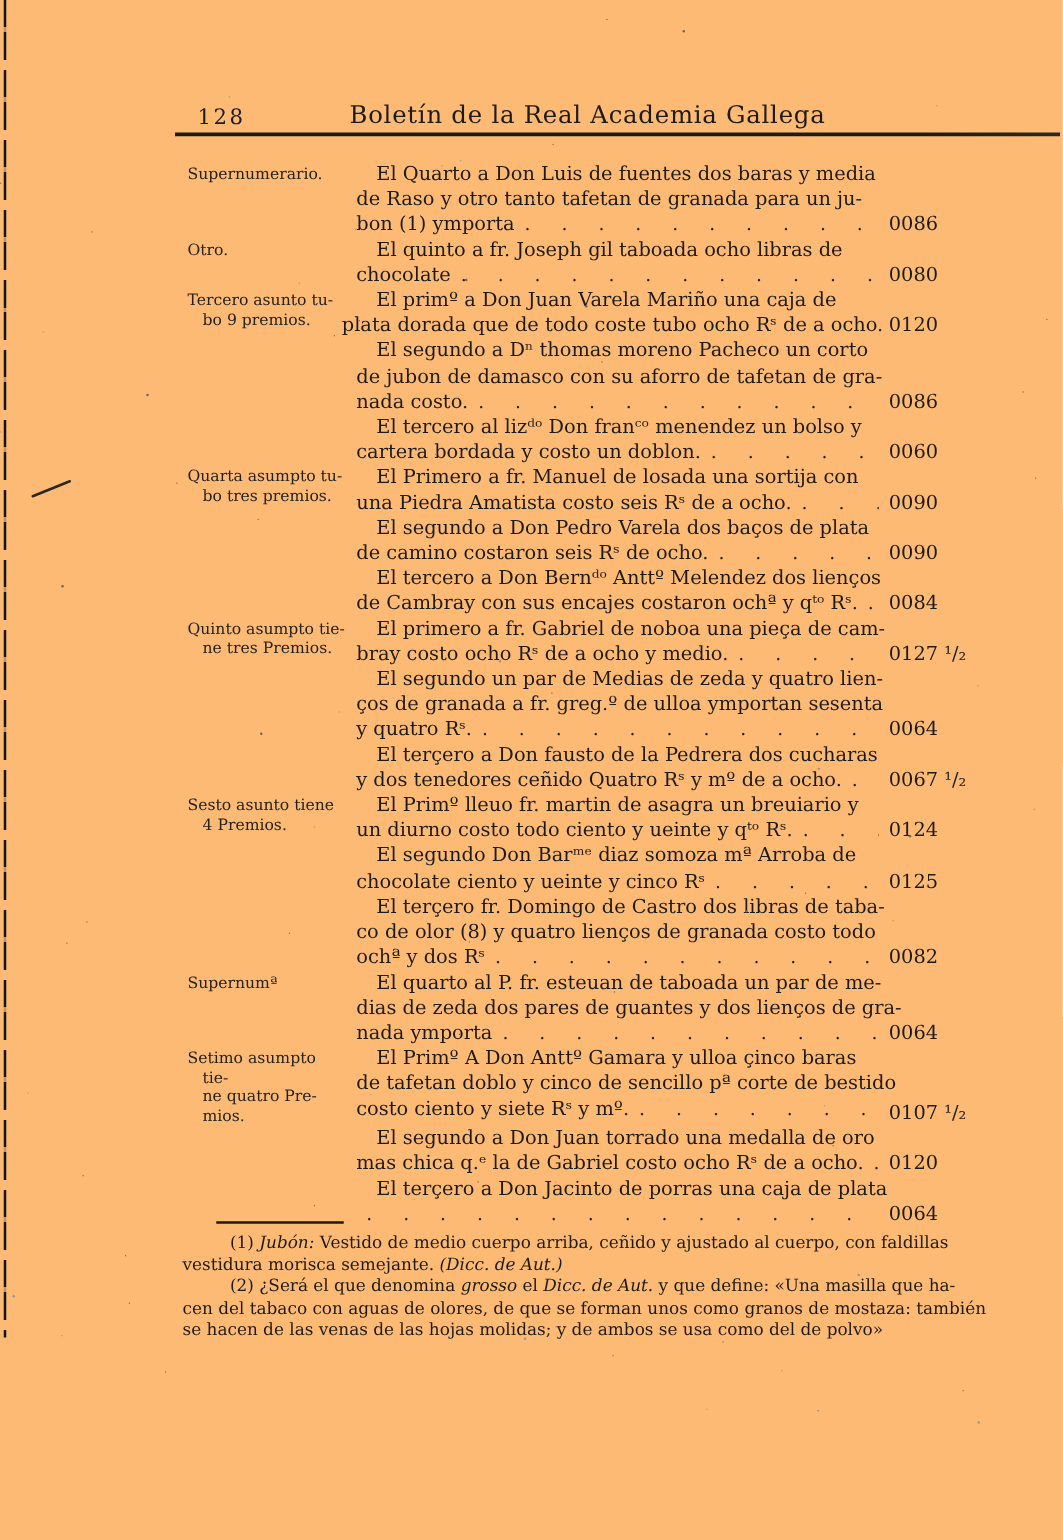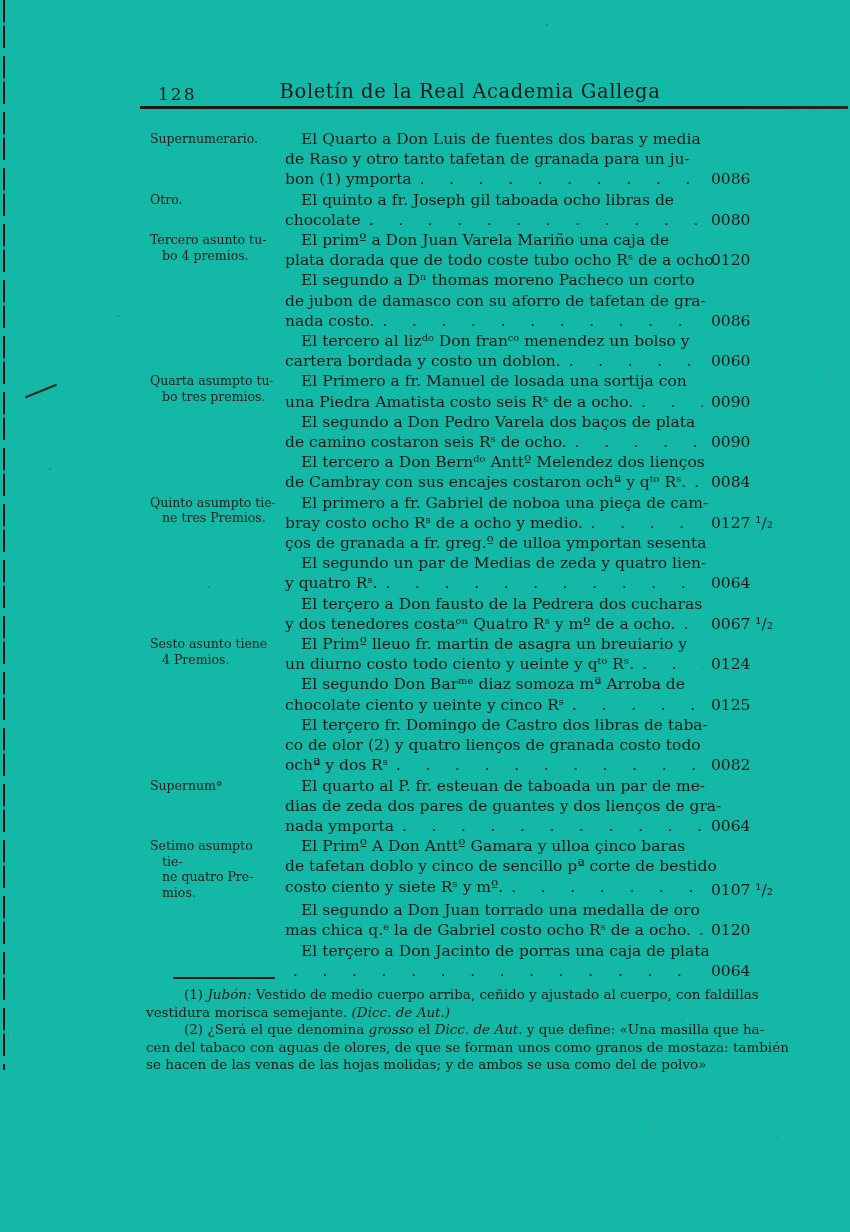--- a/index.html
+++ b/index.html
@@ -4,37 +4,37 @@
 <style>
   html,body{margin:0;padding:0;}
   body{
     width:850px;height:1232px;
     background:#ffffff;
     font-family:"DejaVu Serif","DejaVu Sans",serif;
     color:#1d1b17;
     position:relative;
     overflow:hidden;
   }
-  .page{position:absolute;inset:0;background:#14b8a6;}
+  .page{position:absolute;inset:0;background:#fdba74;}
   
   .page-number{position:absolute;left:158px;top:84px;font-size:17px;letter-spacing:2px;}
   .page-title{position:absolute;left:250px;top:80px;width:440px;text-align:center;
     font-weight:normal;font-size:19.5px;letter-spacing:0.6px;}
   .header-rule{position:absolute;left:140px;right:2px;top:106px;height:3px;
     background:linear-gradient(90deg,#1d1b17 85%,#2a2824);}
   
   .entries{position:absolute;left:148px;top:129px;width:636px;}
   .entry{display:grid;grid-template-columns:137px 418px 81px;}
   .margin-col{padding-top:2px;}
   .margin-note{font-size:12.5px;line-height:15.5px;white-space:pre-line;
     padding:0 8px 0 14px;text-indent:-12px;color:#24221e;}
   .text-col{font-size:15.5px;line-height:20.2px;}
   .t-line{white-space:nowrap;}
   .t-line.first{text-indent:16px;}
-  .t-line.last{display:flex;}
+  .t-line.last{display:flex;justify-content:center;}
   .t-line.last .lt{white-space:pre;}
   .dots{flex:1;overflow:hidden;white-space:nowrap;letter-spacing:10px;
     margin-left:8px;font-size:15px;}
   .amount-col{display:flex;align-items:flex-end;font-size:15.5px;
     line-height:20.2px;padding-left:8px;white-space:nowrap;}
   
   .footnote-sep{position:absolute;left:173px;top:977px;width:102px;height:2px;background:#1d1b17;}
   .footnotes{position:absolute;left:146px;top:986px;width:648px;
     font-size:13.5px;line-height:17.6px;}
   .fn-line{white-space:nowrap;}
@@ -86,21 +86,21 @@
             <span class="dots">. . . . . . . . . . . . . . . . . . . . . . . . . . . . . . </span>
           </div>
         </div>
         <div class="amount-col">
           <span>0080</span>
         </div>
       </div>
       <div class="entry">
         <div class="margin-col">
           <div class="margin-note">Tercero asunto tu-
-bo 4 premios.</div>
+bo 9 premios.</div>
         </div>
         <div class="text-col">
           <div class="t-line first">El primº a Don Juan Varela Mariño una caja de</div>
           <div class="t-line last">
             <span class="lt">plata dorada que de todo coste tubo ocho Rˢ de a ocho.</span>
             <span class="dots">. . . . . . . . . . . . . . . . . . . . . . . . . . . . . . </span>
           </div>
         </div>
         <div class="amount-col">
           <span>0120</span>
@@ -187,37 +187,37 @@
             <span class="dots">. . . . . . . . . . . . . . . . . . . . . . . . . . . . . . </span>
           </div>
         </div>
         <div class="amount-col">
           <span>0127 ¹/₂</span>
         </div>
       </div>
       <div class="entry">
         <div class="margin-col"></div>
         <div class="text-col">
+          <div class="t-line first">El segundo un par de Medias de zeda y quatro lien-</div>
           <div class="t-line">ços de granada a fr. greg.º de ulloa ymportan sesenta</div>
-          <div class="t-line first">El segundo un par de Medias de zeda y quatro lien-</div>
           <div class="t-line last">
             <span class="lt">y quatro Rˢ.</span>
             <span class="dots">. . . . . . . . . . . . . . . . . . . . . . . . . . . . . . </span>
           </div>
         </div>
         <div class="amount-col">
           <span>0064</span>
         </div>
       </div>
       <div class="entry">
         <div class="margin-col"></div>
         <div class="text-col">
           <div class="t-line first">El terçero a Don fausto de la Pedrera dos cucharas</div>
           <div class="t-line last">
-            <span class="lt">y dos tenedores costaᵒⁿ Quatro Rˢ y mº de a ocho.</span>
+            <span class="lt">y dos tenedores ceñido Quatro Rˢ y mº de a ocho.</span>
             <span class="dots">. . . . . . . . . . . . . . . . . . . . . . . . . . . . . . </span>
           </div>
         </div>
         <div class="amount-col">
           <span>0067 ¹/₂</span>
         </div>
       </div>
       <div class="entry">
         <div class="margin-col">
           <div class="margin-note">Sesto asunto tiene
@@ -244,21 +244,21 @@
           </div>
         </div>
         <div class="amount-col">
           <span>0125</span>
         </div>
       </div>
       <div class="entry">
         <div class="margin-col"></div>
         <div class="text-col">
           <div class="t-line first">El terçero fr. Domingo de Castro dos libras de taba-</div>
-          <div class="t-line">co de olor (2) y quatro lienços de granada costo todo</div>
+          <div class="t-line">co de olor (8) y quatro lienços de granada costo todo</div>
           <div class="t-line last">
             <span class="lt">ochª y dos Rˢ</span>
             <span class="dots">. . . . . . . . . . . . . . . . . . . . . . . . . . . . . . </span>
           </div>
         </div>
         <div class="amount-col">
           <span>0082</span>
         </div>
       </div>
       <div class="entry">

